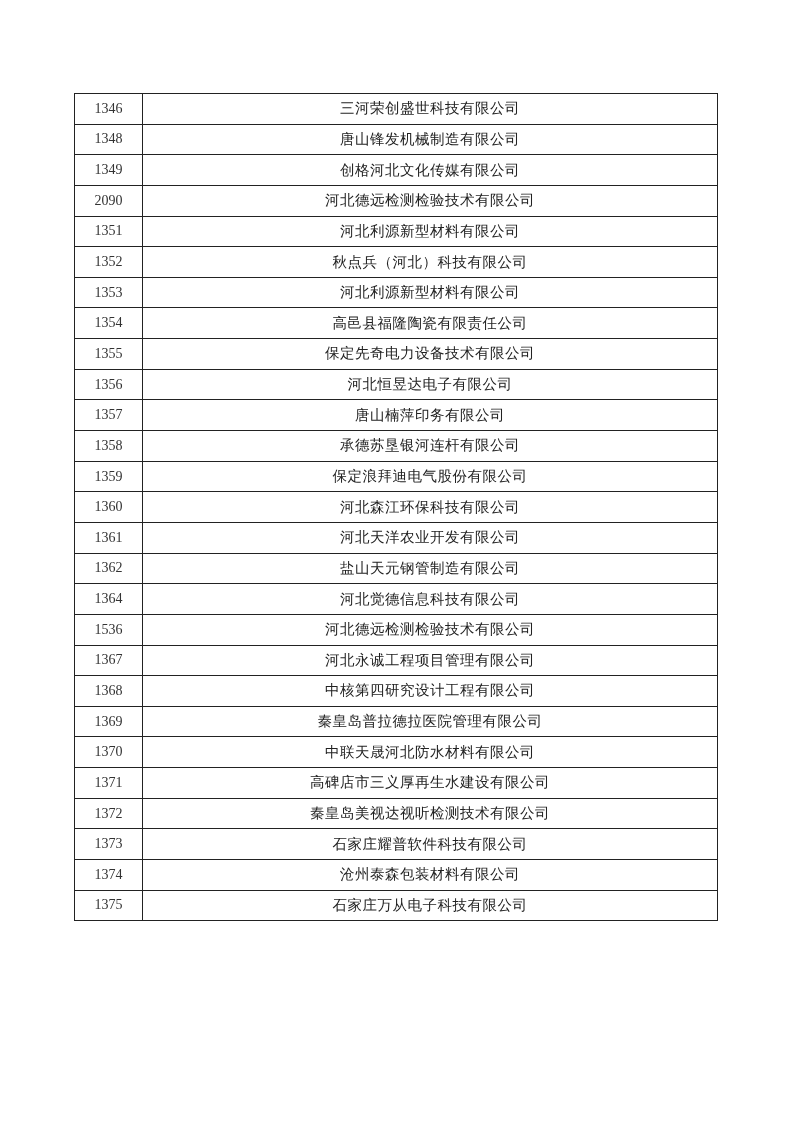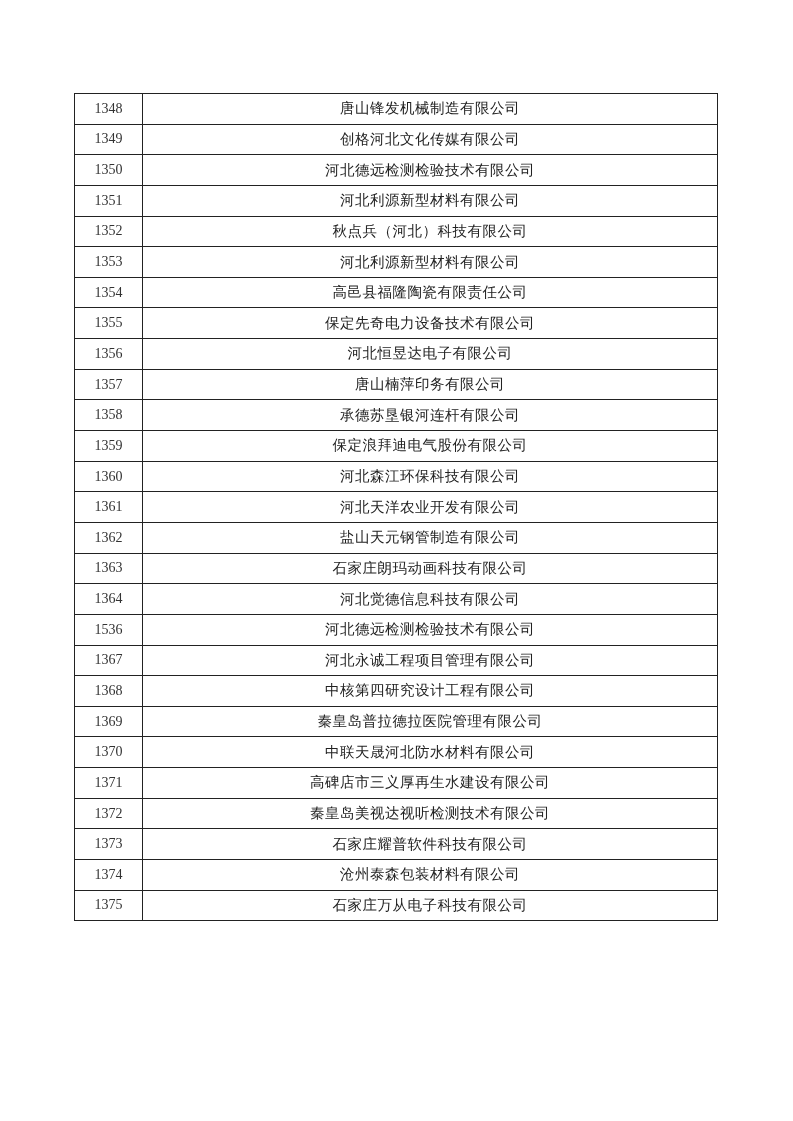--- a/index.html
+++ b/index.html
@@ -50,29 +50,33 @@
     color: #222222;
   }
 </style>
 </head>
 <body>
 
 <div class="page">
   <table class="roster">
     <tbody id="roster-body">
       <tr>
+          <td class="col-no">1346</td>
+          <td class="col-name">三河荣创盛世科技有限公司</td>
+        </tr>
+      <tr>
           <td class="col-no">1348</td>
           <td class="col-name">唐山锋发机械制造有限公司</td>
         </tr>
       <tr>
           <td class="col-no">1349</td>
           <td class="col-name">创格河北文化传媒有限公司</td>
         </tr>
       <tr>
-          <td class="col-no">1350</td>
+          <td class="col-no">2090</td>
           <td class="col-name">河北德远检测检验技术有限公司</td>
         </tr>
       <tr>
           <td class="col-no">1351</td>
           <td class="col-name">河北利源新型材料有限公司</td>
         </tr>
       <tr>
           <td class="col-no">1352</td>
           <td class="col-name">秋点兵（河北）科技有限公司</td>
         </tr>
@@ -110,24 +114,20 @@
         </tr>
       <tr>
           <td class="col-no">1361</td>
           <td class="col-name">河北天洋农业开发有限公司</td>
         </tr>
       <tr>
           <td class="col-no">1362</td>
           <td class="col-name">盐山天元钢管制造有限公司</td>
         </tr>
       <tr>
-          <td class="col-no">1363</td>
-          <td class="col-name">石家庄朗玛动画科技有限公司</td>
-        </tr>
-      <tr>
           <td class="col-no">1364</td>
           <td class="col-name">河北觉德信息科技有限公司</td>
         </tr>
       <tr>
           <td class="col-no">1536</td>
           <td class="col-name">河北德远检测检验技术有限公司</td>
         </tr>
       <tr>
           <td class="col-no">1367</td>
           <td class="col-name">河北永诚工程项目管理有限公司</td>

